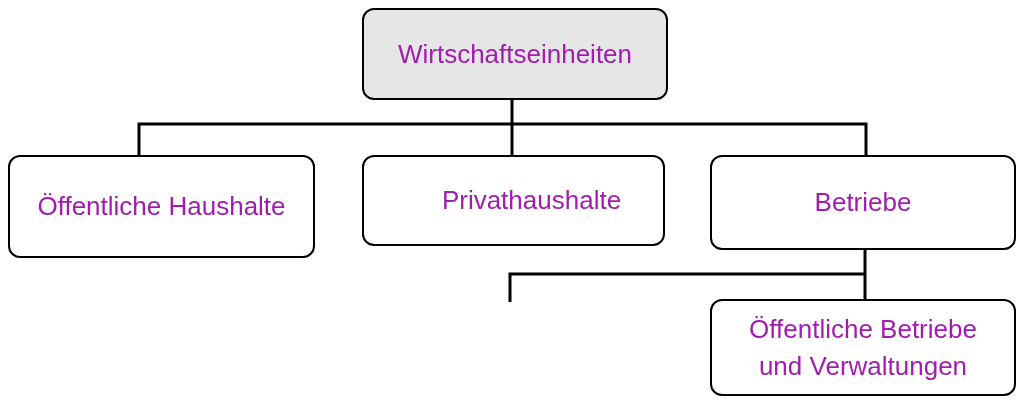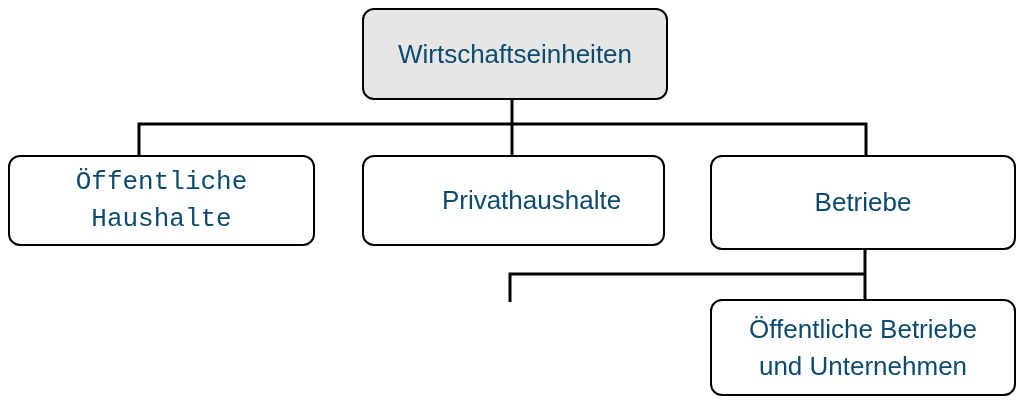--- a/index.html
+++ b/index.html
@@ -29,36 +29,36 @@
     stroke-width: 3;
     stroke-linejoin: miter;
     stroke-linecap: butt;
   }
   .node {
     position: absolute;
     box-sizing: border-box;
     border: 2px solid var(--stroke, #000000);
     border-radius: 12px;
     background: var(--node-fill, #ffffff);
-    color: #0c4a6e;
+    color: #a21caf;
     display: flex;
     align-items: center;
     justify-content: center;
     text-align: center;
     font-size: 26px;
     line-height: 1.4;
     white-space: pre-line;
     padding: 0 8px;
   }
   .node.root {
     background: var(--root-fill, #e6e6e6);
   }
   
   .n-root { left: 362px; top: 8px;   width: 306px; height: 92px; }
-  .n-oh   { left: 8px;   top: 155px; width: 307px; height: 91px; font-family: Liberation Mono, monospace; }
+  .n-oh   { left: 8px;   top: 155px; width: 307px; height: 103px; }
   .n-ph   { left: 362px; top: 155px; width: 303px; height: 91px; padding-left: 44px; }
   .n-be   { left: 710px; top: 155px; width: 306px; height: 95px; }
   .n-un   { left: 362px; top: 301px; width: 303px; height: 92px; }
   .n-ov   { left: 710px; top: 299px; width: 306px; height: 97px; }
 </style>
 </head>
 <body>
 
 <div class="canvas">
 
@@ -72,15 +72,15 @@
   <div class="node root n-root">Wirtschaftseinheiten</div>
 
   <div class="node n-oh">Öffentliche Haushalte</div>
 
   <div class="node n-ph">Privathaushalte</div>
 
   <div class="node n-be">Betriebe</div>
 
 
   <div class="node n-ov">Öffentliche Betriebe
-und Unternehmen</div>
+und Verwaltungen</div>
 
 </div>
 
 </body></html>

